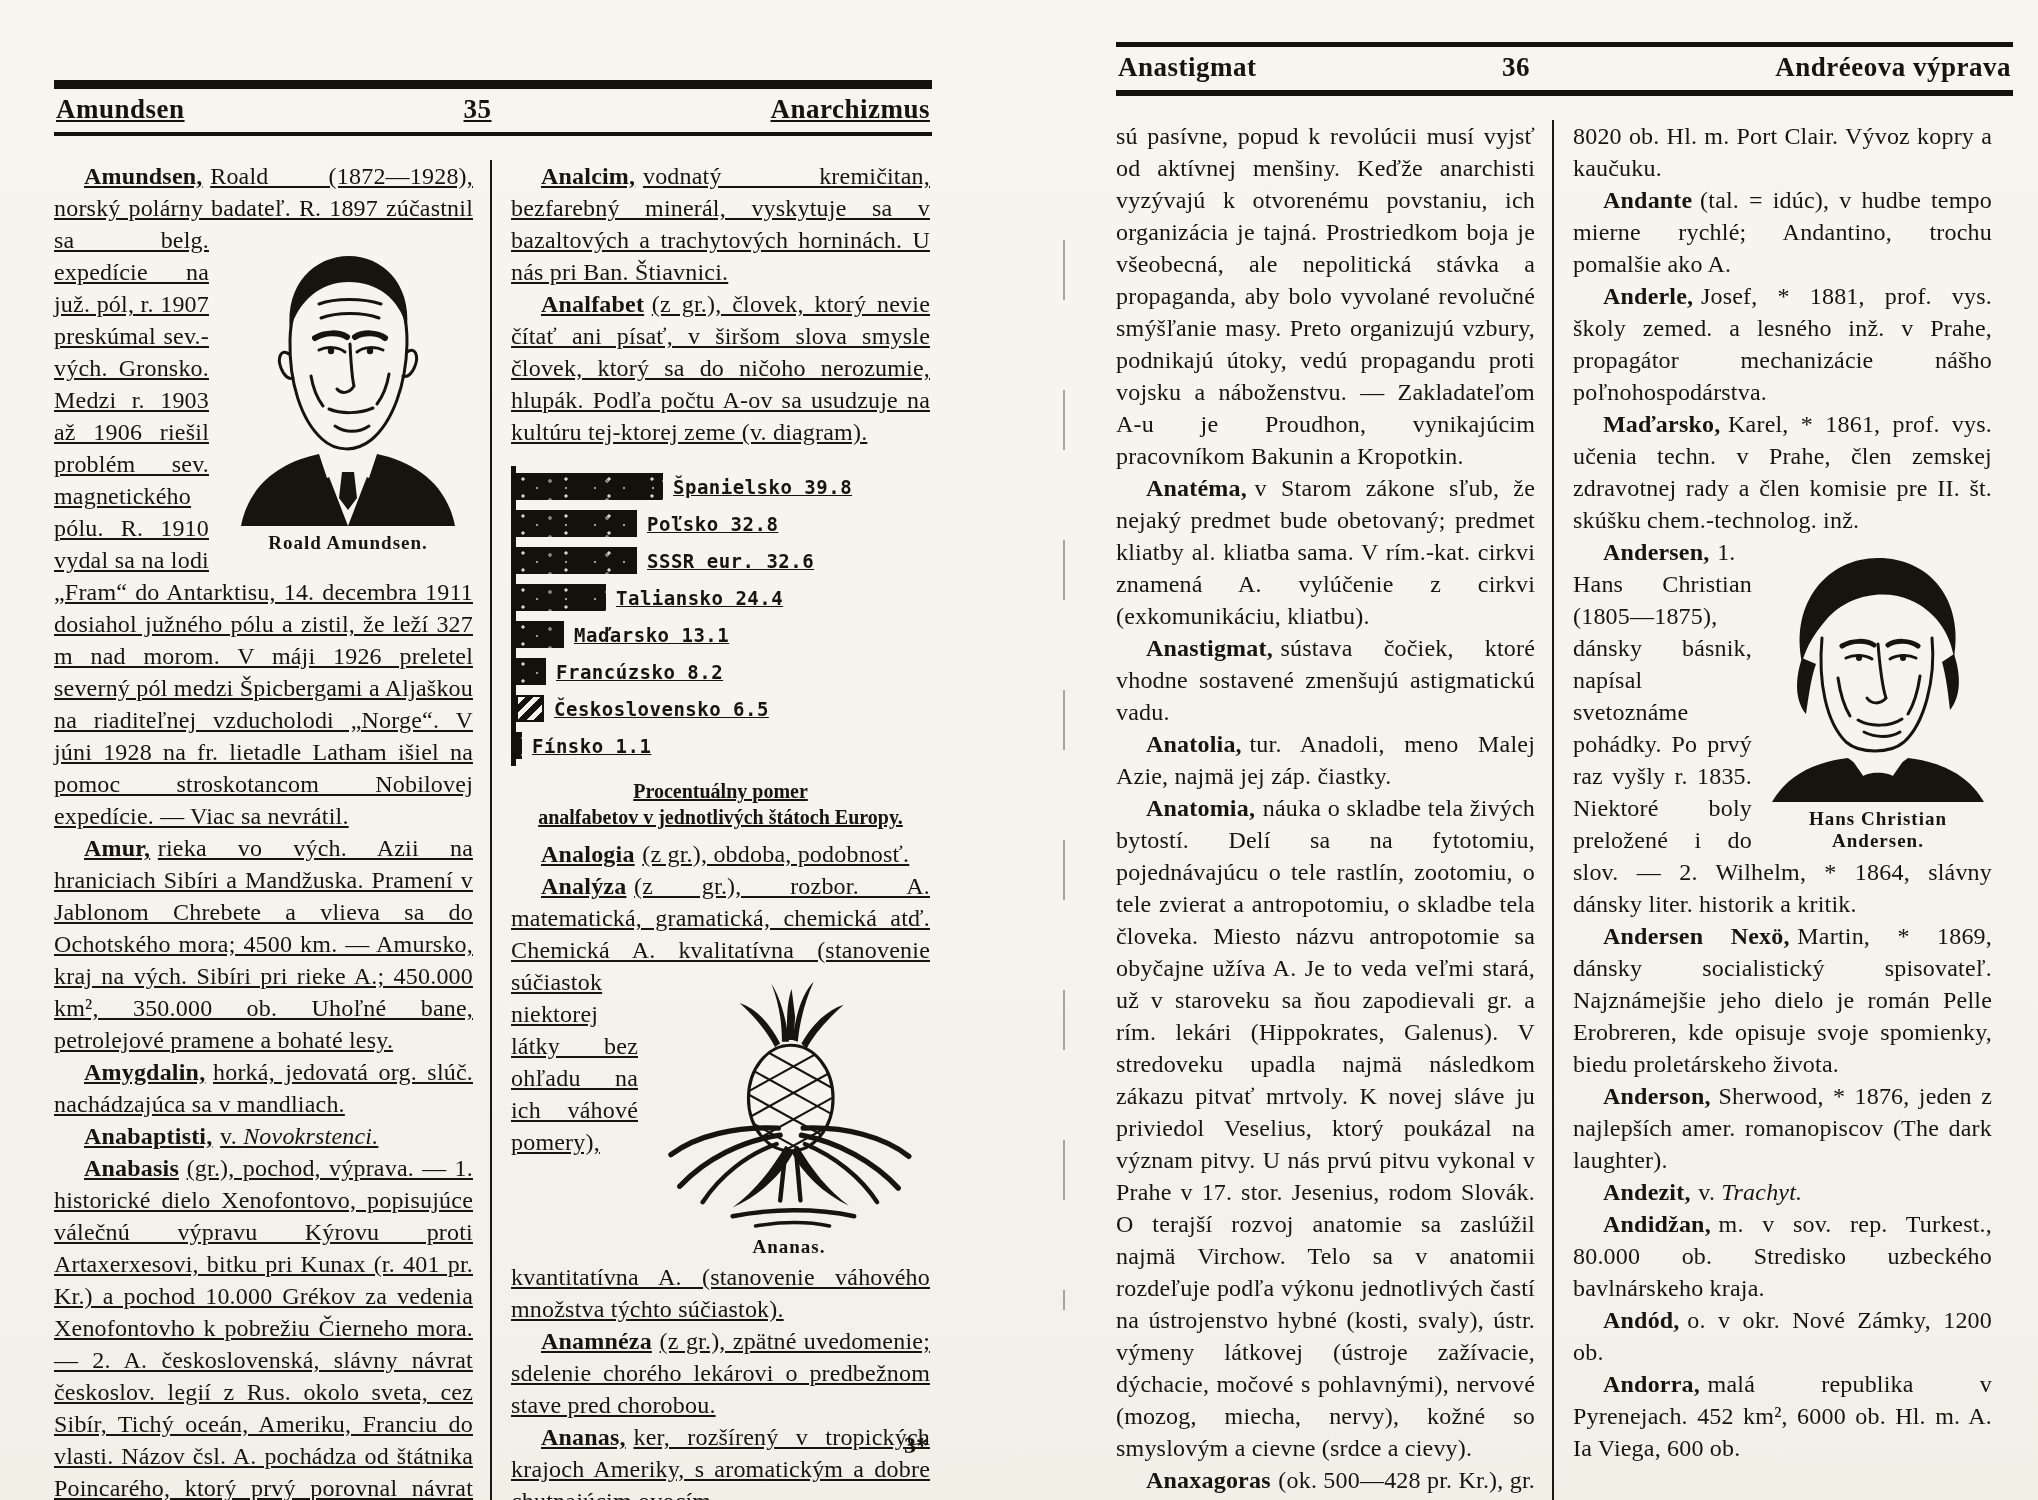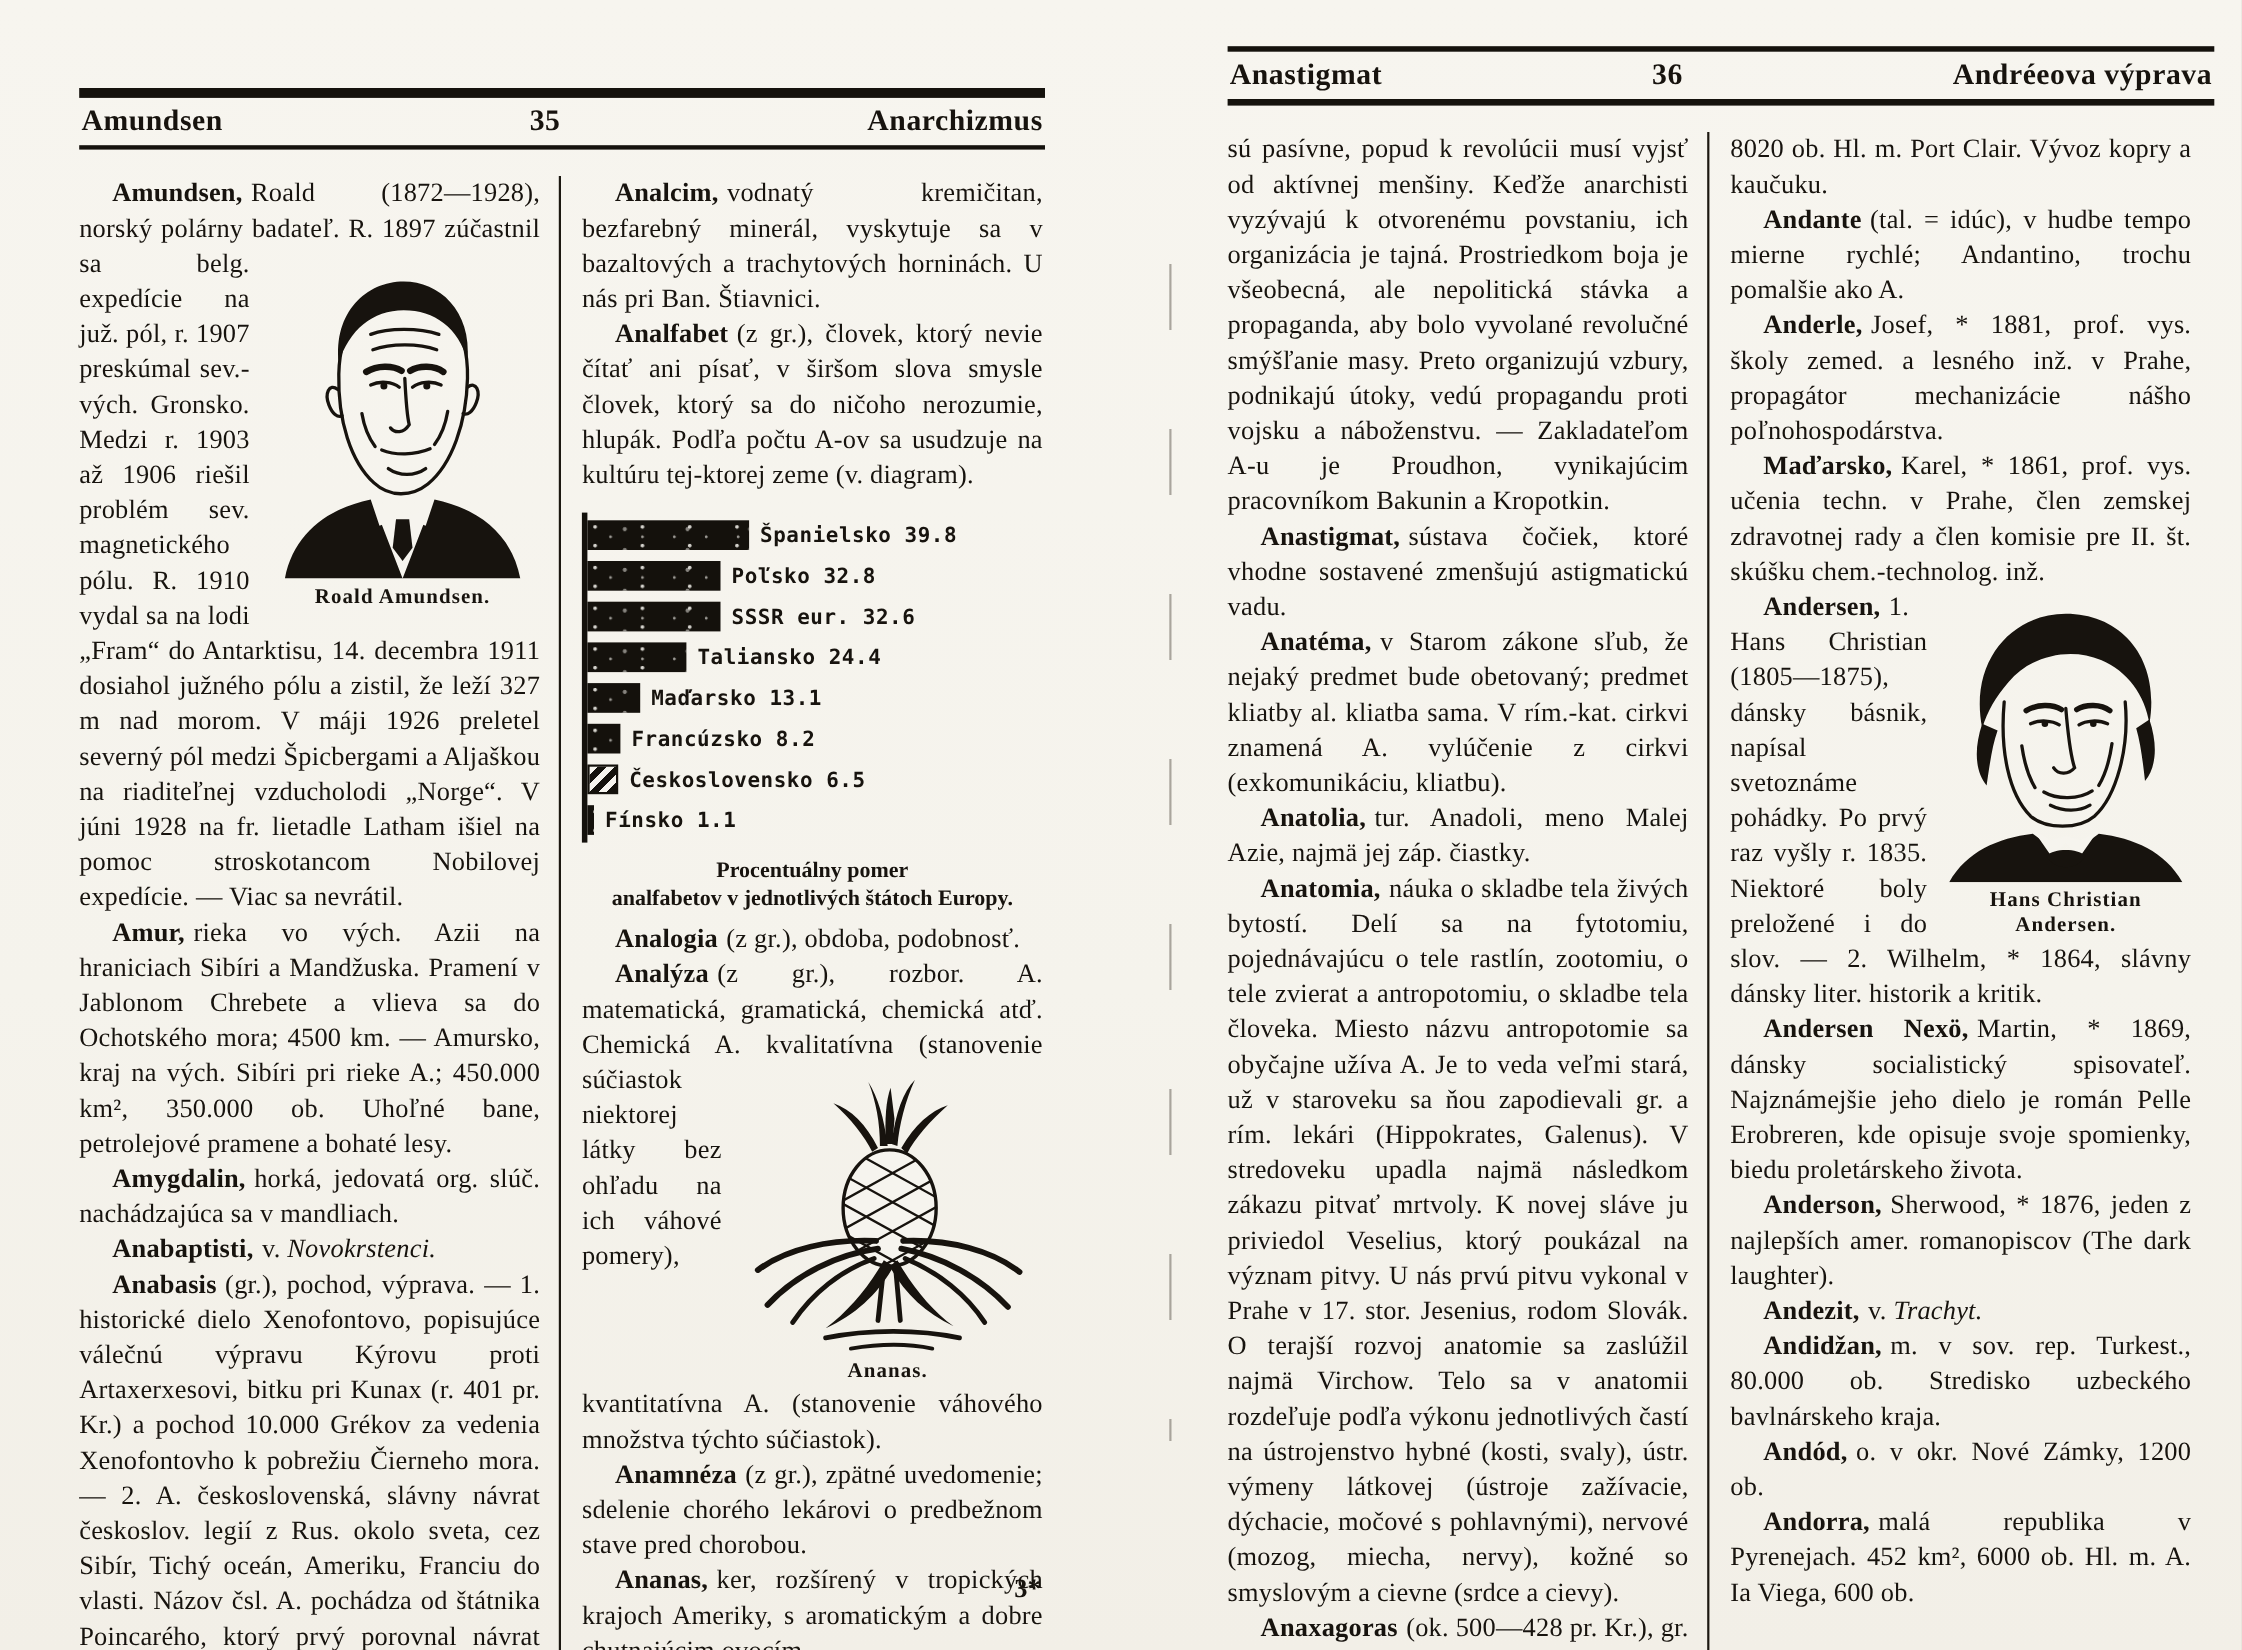--- a/index.html
+++ b/index.html
@@ -2,21 +2,21 @@
 <html lang="sk"><head>
 <meta charset="utf-8">
 <style>
   html,body{margin:0;padding:0;background:#d8d5cd;}
   #screen{
     position:relative;width:2038px;height:1500px;overflow:hidden;
     background:linear-gradient(180deg,#f7f5ef 0%,#f5f3ec 60%,#f2efe7 100%);
     font-family:"Liberation Serif","DejaVu Serif",serif;color:#17130e;
   }
   .page{position:absolute;}
-  #page-left{left:72px;top:80px;width:878px;height:1400px;}
+  #page-left{left:54px;top:80px;width:878px;height:1400px;text-decoration:underline;}
   #page-right{left:1116px;top:42px;width:897px;height:1340px;}
   .page-header{
     display:flex;justify-content:space-between;align-items:baseline;
     font-weight:bold;font-size:27px;letter-spacing:.5px;
     padding:5px 2px 7px 2px;
   }
   #page-left .page-header{border-top:9px solid #15120d;border-bottom:4px solid #15120d;}
   #page-right .page-header{border-top:5px solid #15120d;border-bottom:6px solid #15120d;}
   .hdr-center{font-weight:bold;}
   .cols{display:flex;margin-top:24px;align-items:stretch;}
@@ -227,22 +227,22 @@
     <div class="page-header">
       <span>Anastigmat</span>
       <span class="hdr-center">36</span>
       <span>Andréeova výprava</span>
     </div>
 
     <div class="cols">
 
       <div class="col">
         <p class="entry noindent"><span>sú pasívne, popud k revolúcii musí vyjsť od aktívnej menšiny. Keďže anarchisti vyzývajú k otvorenému povstaniu, ich organizácia je tajná. Prostriedkom boja je všeobecná, ale nepolitická stávka a propaganda, aby bolo vyvolané revolučné smýšľanie masy. Preto organizujú vzbury, podnikajú útoky, vedú propagandu proti vojsku a náboženstvu. — Zakladateľom A-u je Proudhon, vynikajúcim pracovníkom Bakunin a Kropotkin.</span></p>
+        <p class="entry"><b class="term">Anatéma,</b><span>v Starom zákone sľub, že nejaký predmet bude obetovaný; predmet kliatby al. kliatba sama. V rím.-kat. cirkvi znamená A. vylúčenie z cirkvi (exkomunikáciu, kliatbu).</span></p>
         <p class="entry"><b class="term">Anastigmat,</b><span>sústava čočiek, ktoré vhodne sostavené zmenšujú astigmatickú vadu.</span></p>
-        <p class="entry"><b class="term">Anatéma,</b><span>v Starom zákone sľub, že nejaký predmet bude obetovaný; predmet kliatby al. kliatba sama. V rím.-kat. cirkvi znamená A. vylúčenie z cirkvi (exkomunikáciu, kliatbu).</span></p>
         <p class="entry"><b class="term">Anatolia,</b><span>tur. Anadoli, meno Malej Azie, najmä jej záp. čiastky.</span></p>
         <p class="entry"><b class="term">Anatomia,</b><span>náuka o skladbe tela živých bytostí. Delí sa na fytotomiu, pojednávajúcu o tele rastlín, zootomiu, o tele zvierat a antropotomiu, o skladbe tela človeka. Miesto názvu antropotomie sa obyčajne užíva A. Je to veda veľmi stará, už v staroveku sa ňou zapodievali gr. a rím. lekári (Hippokrates, Galenus). V stredoveku upadla najmä následkom zákazu pitvať mrtvoly. K novej sláve ju priviedol Veselius, ktorý poukázal na význam pitvy. U nás prvú pitvu vykonal v Prahe v 17. stor. Jesenius, rodom Slovák. O terajší rozvoj anatomie sa zaslúžil najmä Virchow. Telo sa v anatomii rozdeľuje podľa výkonu jednotlivých častí na ústrojenstvo hybné (kosti, svaly), ústr. výmeny látkovej (ústroje zažívacie, dýchacie, močové s pohlavnými), nervové (mozog, miecha, nervy), kožné so smyslovým a cievne (srdce a cievy).</span></p>
         <p class="entry"><b class="term">Anaxagoras</b><span>(ok. 500—428 pr. Kr.), gr. prírodný filozof, zastanca kvalitatívnej atomistiky. Učil, že svet vznikol z chaosu pralátok.</span></p>
 
       </div>
 
       <div class="col second">
         <p class="entry noindent"><span>8020 ob. Hl. m. Port Clair. Vývoz kopry a kaučuku.</span></p>
         <p class="entry"><b class="term">Andante</b><span>(tal. = idúc), v hudbe tempo mierne rychlé; Andantino, trochu pomalšie ako A.</span></p>
         <p class="entry"><b class="term">Anderle,</b><span>Josef, * 1881, prof. vys. školy zemed. a lesného inž. v Prahe, propagátor mechanizácie nášho poľnohospodárstva.</span></p>

